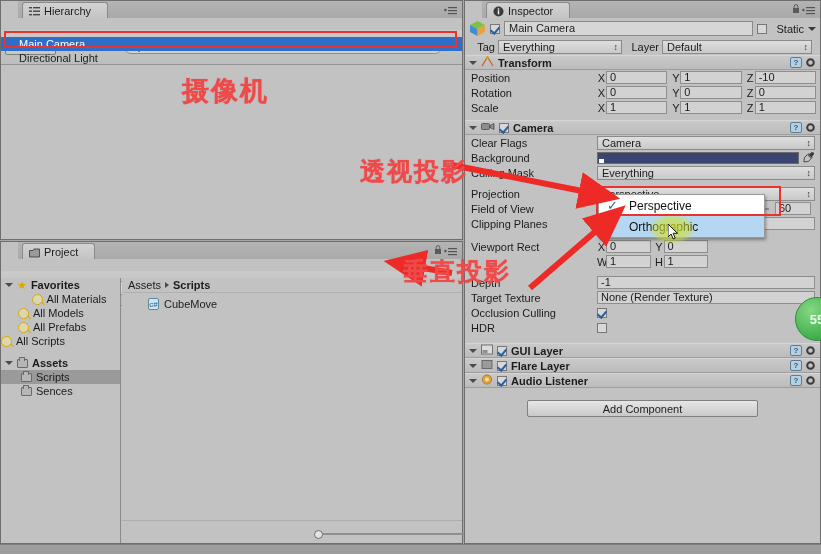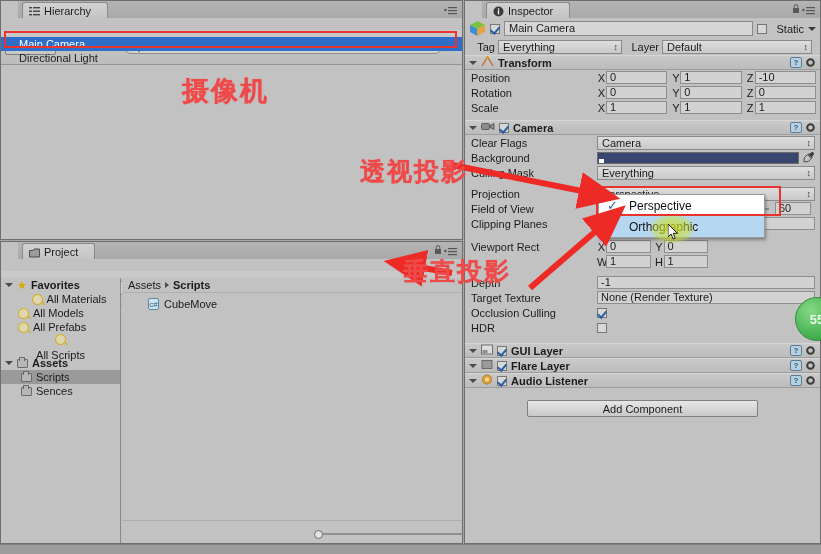--- a/index.html
+++ b/index.html
@@ -243,21 +243,21 @@
           <span>All Materials</span>
         </div>
         <div class="prow" style="padding-left:17px;">
           <span class="magicon"></span>
           <span>All Models</span>
         </div>
         <div class="prow" style="padding-left:17px;">
           <span class="magicon"></span>
           <span>All Prefabs</span>
         </div>
-        <div class="prow" style="flex-direction:column;">
+        <div class="prow" style="">
           <span class="magicon"></span>
           <span>All Scripts</span>
         </div>
 
         <div style="height:8px;"></div>
 
         <div class="prow" style="padding-left:4px;">
           <span class="tri"></span>
           <span class="foldericon"></span>
           <b>Assets</b>

